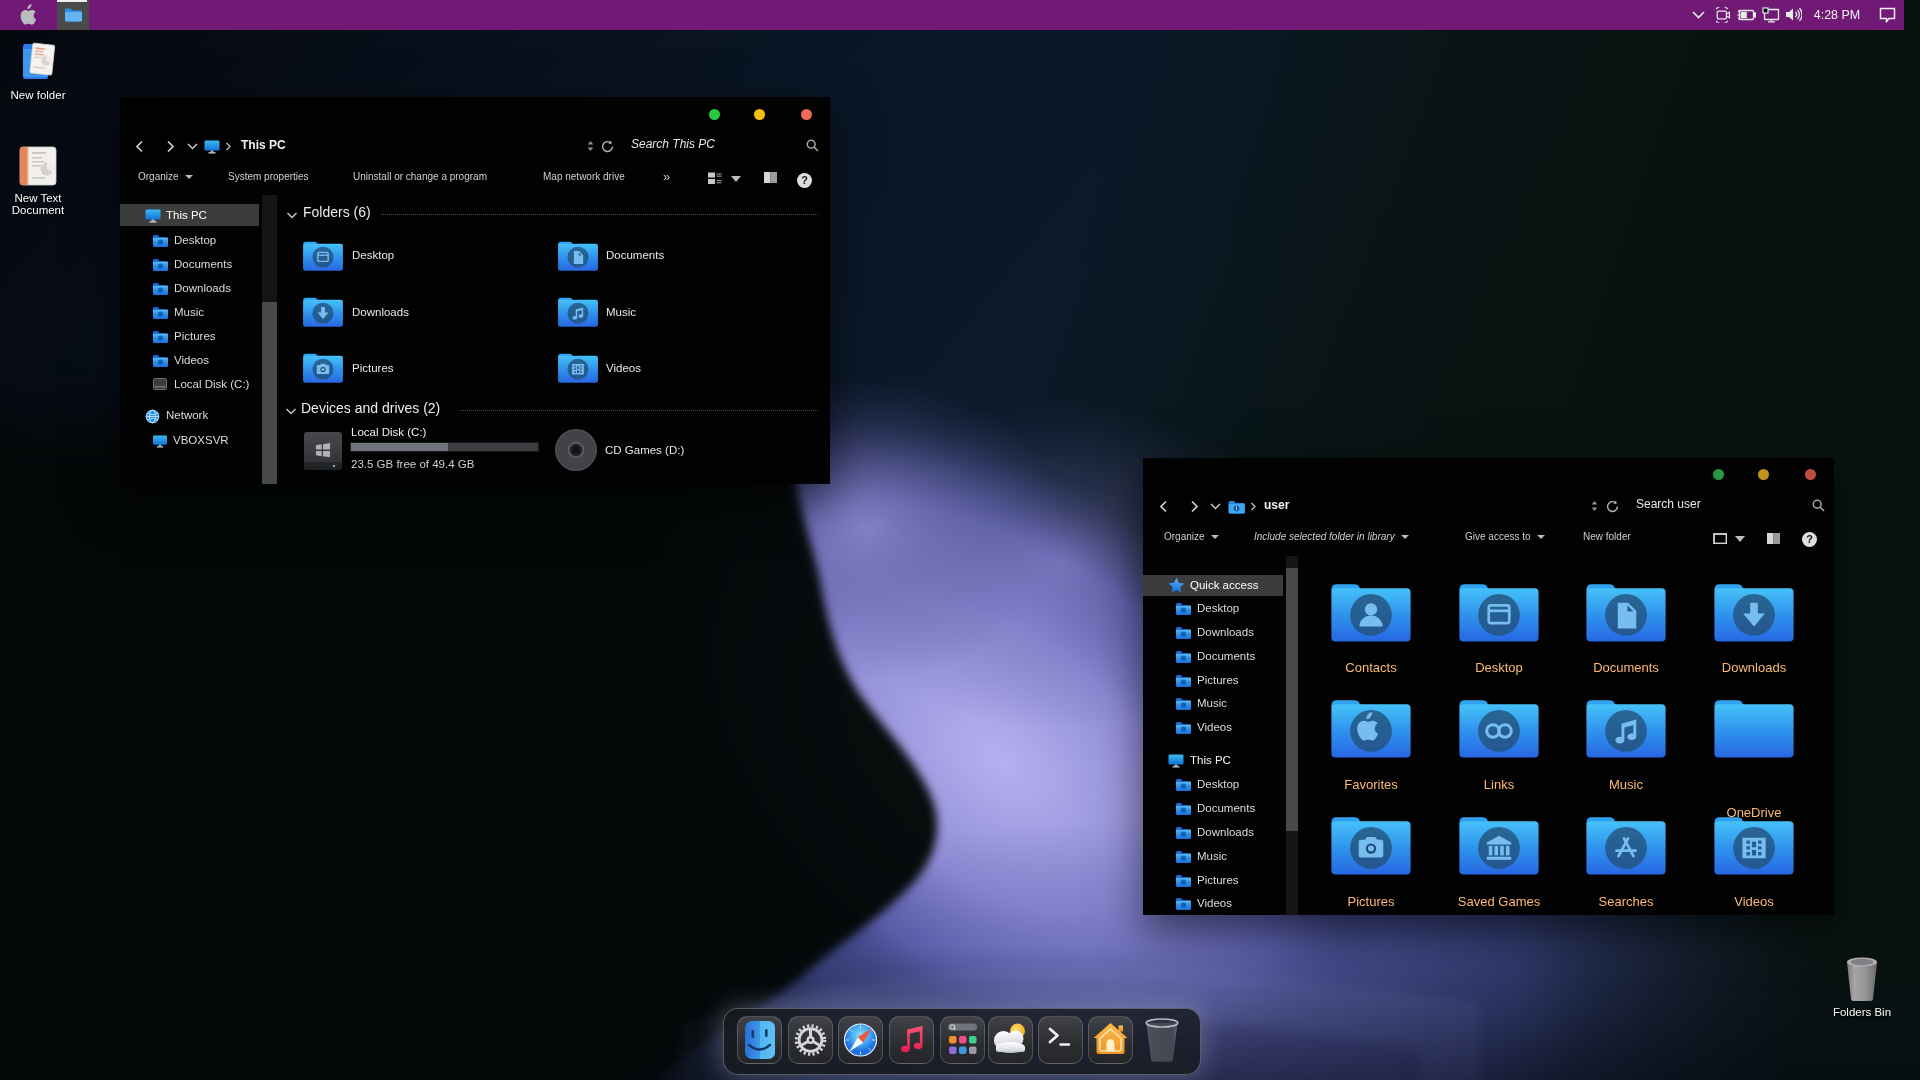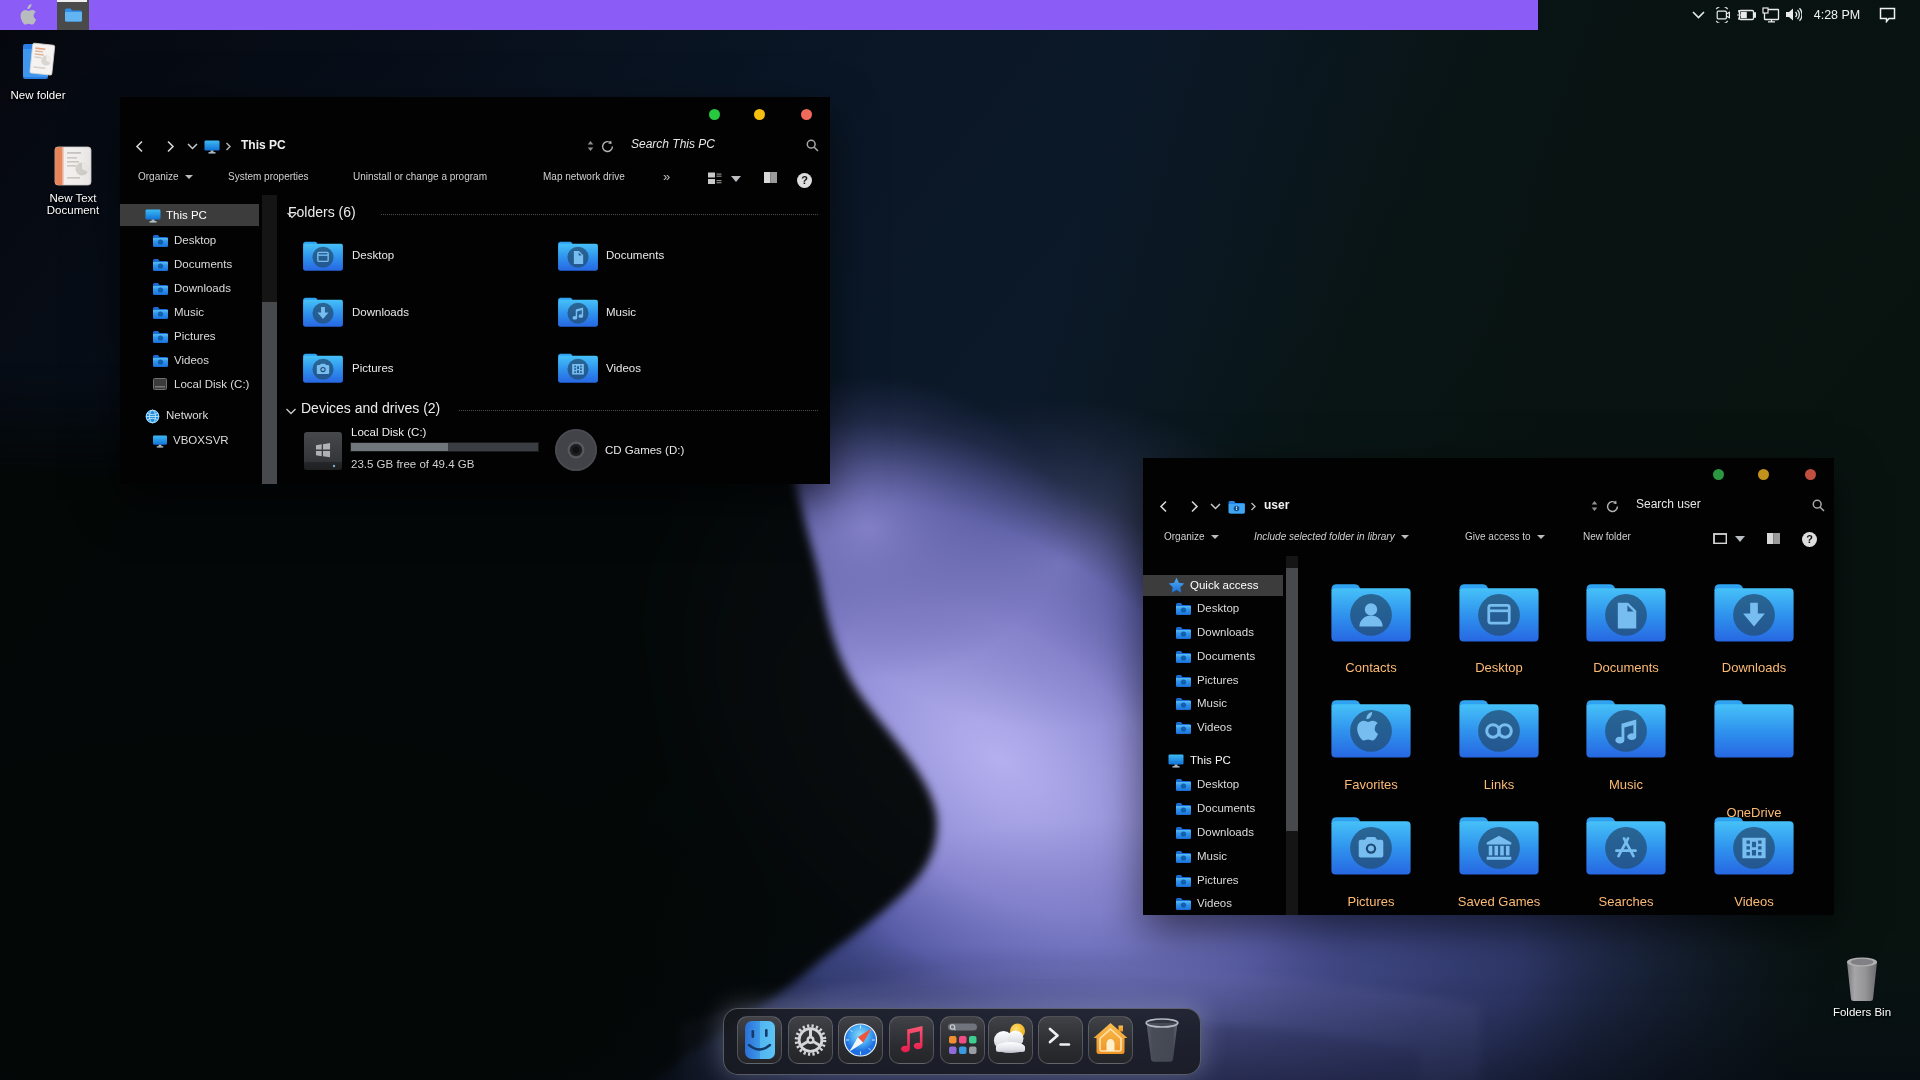--- a/index.html
+++ b/index.html
@@ -1,21 +1,21 @@
 <!DOCTYPE html>
 <html><head>
 <meta charset="utf-8">
 <style>
   * { margin:0; padding:0; box-sizing:border-box; }
   html,body { width:1920px; height:1080px; overflow:hidden; background:#05080d; }
   body { font-family:"Liberation Sans", sans-serif; -webkit-font-smoothing:antialiased; }
   .abs { position:absolute; }
   #desk { position:relative; width:1920px; height:1080px; overflow:hidden; }
   
-  #topbar { position:absolute; left:0; top:0; width:1538px; height:30px; background:#8b5cf6; z-index:50; }
+  #topbar { position:absolute; left:0; top:0; width:1904px; height:30px; background:#701a75; z-index:50; }
   #explbtn { position:absolute; left:57px; top:0; width:32px; height:30px; background:#4a4a4b; }
   #explbtn .tab { position:absolute; left:0; top:0; width:30px; height:2px; background:#efefef; }
   .tray { position:absolute; top:0; height:30px; display:flex; align-items:center; color:#eceef0; }
   #clock { font-size:12.5px; color:#f2f2f2; }
   
   .dicon { position:absolute; text-align:center; color:#fff; font-size:11.5px; text-shadow:0 1px 2px rgba(0,0,0,.9), 0 0 2px rgba(0,0,0,.8); z-index:5; }
   
   .win { position:absolute; background:#020202; box-shadow:0 16px 42px rgba(0,0,0,.55); z-index:10; }
   .tl { position:absolute; border-radius:50%; }
   .navtxt { position:absolute; color:#f0f0f0; font-size:12px; white-space:nowrap; }
@@ -175,21 +175,21 @@
         <rect x="15" y="11" width="8" height="1.4" fill="#e0b49a"></rect>
         <rect x="15" y="14" width="9" height="1.4" fill="#e0b49a"></rect>
         <rect x="15" y="17" width="7" height="1.4" fill="#d8cfc8"></rect>
         <circle cx="27" cy="20" r="5" fill="#d9d6d2"></circle>
         <path d="M27,20 L27,15 A5,5 0 0 1 31.5,22 Z" fill="#efedea"></path>
         <rect x="15" y="27" width="12" height="1.4" fill="#d8cfc8"></rect>
       </g>
     </svg>
     <div>New folder</div>
   </div>
-  <div class="dicon" style="left:0px;top:145px;width:76px;margin-left:35px;">
+  <div class="dicon" style="left:0px;top:145px;width:76px;">
     <svg width="42" height="44" viewBox="0 0 42 44" style="margin-bottom:1px">
       <rect x="3" y="2" width="36" height="38" rx="3" fill="#f2f0ee" stroke="#d0cecb" stroke-width="0.8"></rect>
       <path d="M3,5 q0,-3 3,-3 h4 v38 h-4 q-3,0 -3,-3 Z" fill="#e8855a"></path>
       <rect x="10" y="2" width="1.6" height="38" fill="#e8b398"></rect>
       <rect x="15" y="7" width="14" height="1.8" fill="#c8c4c0"></rect>
       <rect x="15" y="12" width="10" height="1.6" fill="#ccc8c4"></rect>
       <rect x="15" y="16" width="12" height="1.6" fill="#ccc8c4"></rect>
       <rect x="15" y="20" width="9" height="1.6" fill="#ccc8c4"></rect>
       <circle cx="30" cy="24" r="6.5" fill="#d4d1cd"></circle>
       <path d="M30,24 L30,17.5 A6.5,6.5 0 0 1 35.8,27 Z" fill="#efedea"></path>
@@ -438,21 +438,21 @@
         <use href="#sidepc"></use>
       </svg>
     <div class="sideitem" style="left:53px;top:337px;">VBOXSVR</div>
 
     <div class="scroll" style="left:142px;top:98px;width:15px;height:289px;"></div>
     <div class="thumb" style="left:142px;top:205px;width:15px;height:182px;"></div>
 
     <svg class="abs" style="left:166px;top:112px" width="12" height="12" viewBox="0 0 12 12">
         <polyline points="1.5,4 6,8.5 10.5,4" fill="none" stroke="#c9c9c9" stroke-width="1.4"></polyline>
       </svg>
-    <div class="header" style="left:168px;top:107px;">Folders (6)</div>
+    <div class="header" style="left:183px;top:107px;">Folders (6)</div>
     <div class="dotline" style="left:261px;top:117px;width:437px;"></div>
     <svg class="abs" style="left:181px;top:140px" width="44" height="37" viewBox="0 0 64 52">
         <use href="#fold64"></use>
         <use href="#emc"></use>
         <use href="#em-desktop"></use>
       </svg>
     <div class="tilelbl" style="left:232px;top:152px;">Desktop</div>
     <svg class="abs" style="left:436px;top:140px" width="44" height="37" viewBox="0 0 64 52">
         <use href="#fold64"></use>
         <use href="#emc"></use>

